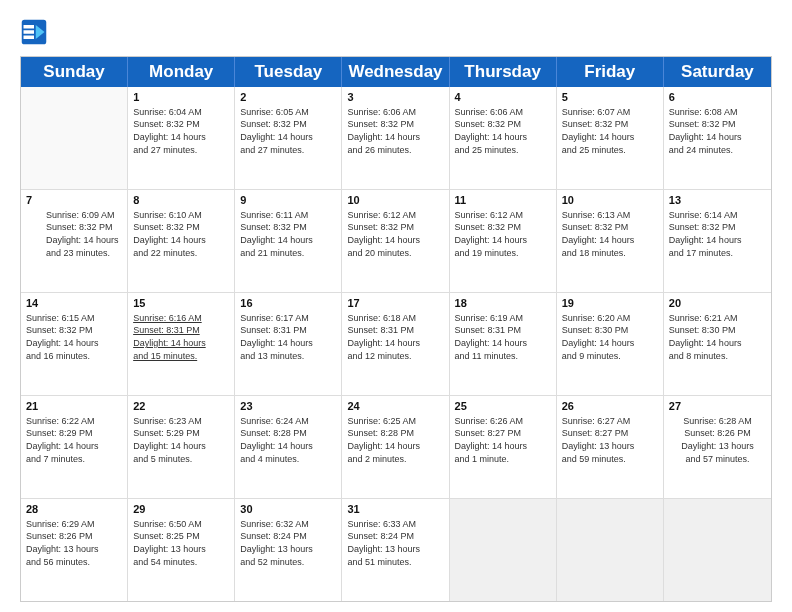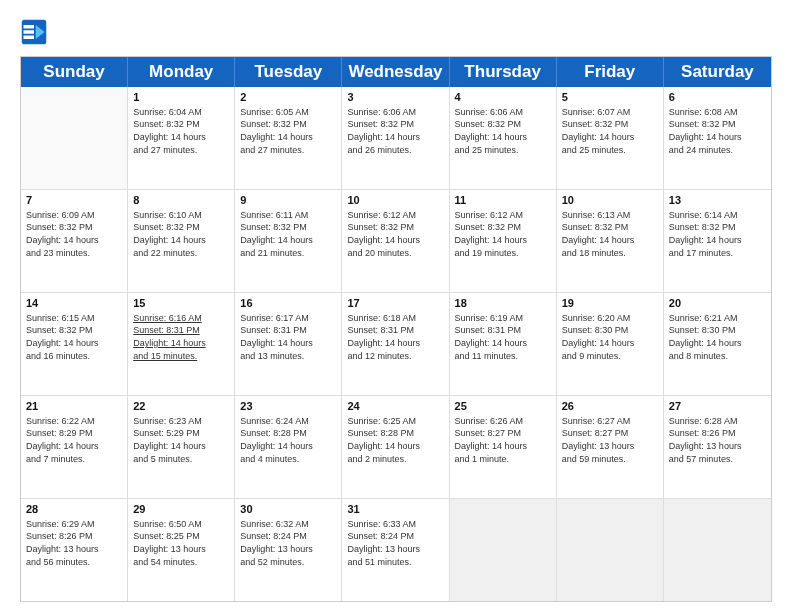--- a/index.html
+++ b/index.html
@@ -198,21 +198,21 @@
             <span class="day-num">6</span>
             <div class="cell-text" style="white-space: pre-line;">Sunrise: 6:08 AM
 Sunset: 8:32 PM
 Daylight: 14 hours
 and 24 minutes.</div>
           </div>
         </div>
         <div class="cal-row">
           <div class="cal-cell">
             <span class="day-num">7</span>
-            <div class="cell-text" style="white-space: pre-line;">Sunrise: 6:09 AM
+            <div class="cell-text" style="white-space: pre-line; margin-left: 20px;">Sunrise: 6:09 AM
 Sunset: 8:32 PM
 Daylight: 14 hours
 and 23 minutes.</div>
           </div>
           <div class="cal-cell">
             <span class="day-num">8</span>
             <div class="cell-text" style="white-space: pre-line;">Sunrise: 6:10 AM
 Sunset: 8:32 PM
 Daylight: 14 hours
 and 22 minutes.</div>
@@ -342,21 +342,21 @@
           </div>
           <div class="cal-cell">
             <span class="day-num">26</span>
             <div class="cell-text" style="white-space: pre-line;">Sunrise: 6:27 AM
 Sunset: 8:27 PM
 Daylight: 13 hours
 and 59 minutes.</div>
           </div>
           <div class="cal-cell">
             <span class="day-num">27</span>
-            <div class="cell-text" style="white-space: pre-line;">Sunrise: 6:28 AM
+            <div class="cell-text" style="white-space: pre-line; text-align: center;">Sunrise: 6:28 AM
 Sunset: 8:26 PM
 Daylight: 13 hours
 and 57 minutes.</div>
           </div>
         </div>
         <div class="cal-row">
           <div class="cal-cell">
             <span class="day-num">28</span>
             <div class="cell-text" style="white-space: pre-line;">Sunrise: 6:29 AM
 Sunset: 8:26 PM

